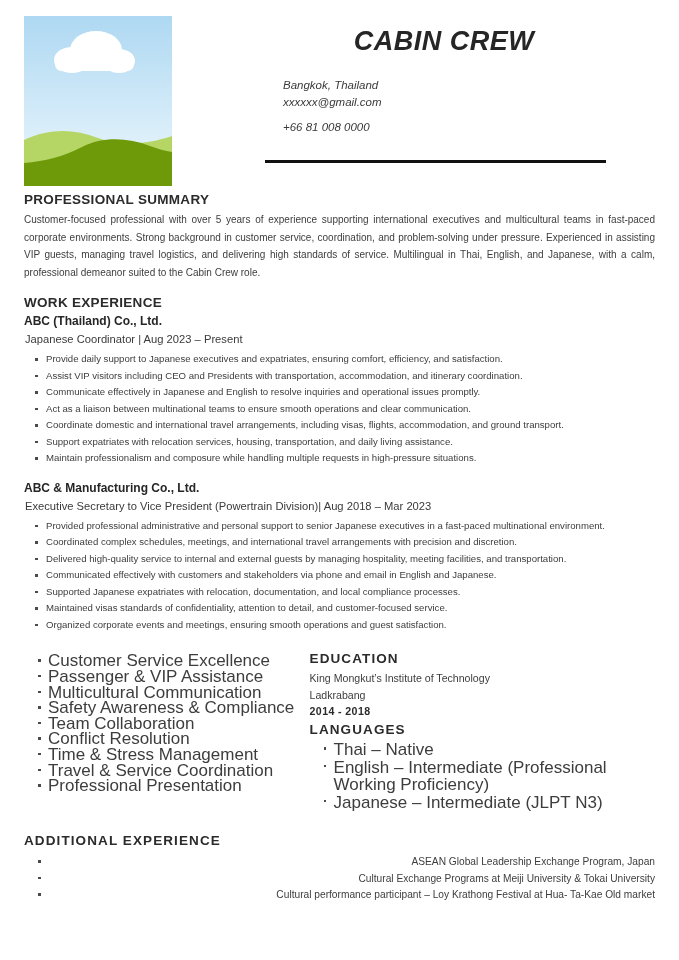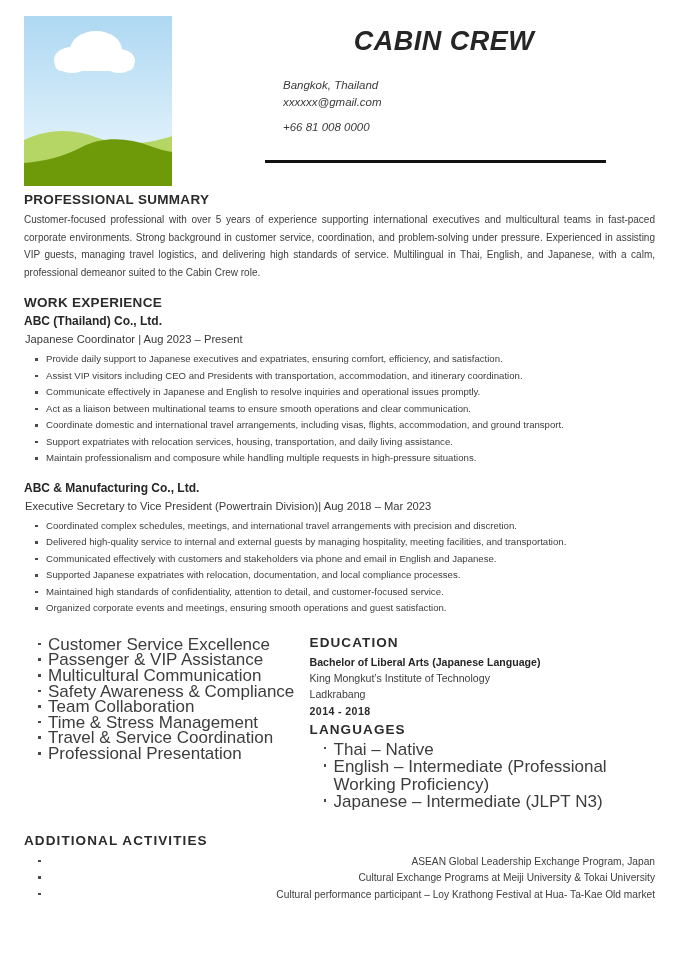--- a/index.html
+++ b/index.html
@@ -256,63 +256,64 @@
           <li>Coordinate domestic and international travel arrangements, including visas, flights, accommodation, and ground transport.</li>
           <li>Support expatriates with relocation services, housing, transportation, and daily living assistance.</li>
           <li>Maintain professionalism and composure while handling multiple requests in high-pressure situations.</li>
         </ul>
       </div>
 
       <div class="job job2">
         <div class="company">ABC &amp; Manufacturing Co., Ltd.</div>
         <div class="jobline">Executive Secretary to Vice President (Powertrain Division)|  Aug 2018 – Mar 2023</div>
         <ul class="bullets">
+          <li>Provided professional administrative and personal support to senior Japanese executives in a fast-paced multinational environment.</li>
           <li>Coordinated complex schedules, meetings, and international travel arrangements with precision and discretion.</li>
           <li>Delivered high-quality service to internal and external guests by managing hospitality, meeting facilities, and transportation.</li>
           <li>Communicated effectively with customers and stakeholders via phone and email in English and Japanese.</li>
           <li>Supported Japanese expatriates with relocation, documentation, and local compliance processes.</li>
-          <li>Maintained high standards of confidentiality, attention to detail, and customer-focused service.</li>
+          <li>Maintained visas standards of confidentiality, attention to detail, and customer-focused service.</li>
           <li>Organized corporate events and meetings, ensuring smooth operations and guest satisfaction.</li>
         </ul>
       </div>
     </div>
 
     <div class="two-col">
 
       <div class="col-left">
         <ul class="plain">
           <li>Customer Service Excellence</li>
           <li>Passenger &amp; VIP Assistance</li>
           <li>Multicultural Communication</li>
           <li>Safety Awareness &amp; Compliance</li>
           <li>Team Collaboration</li>
+          <li>Conflict Resolution</li>
           <li>Time &amp; Stress Management</li>
           <li>Travel &amp; Service Coordination</li>
           <li>Professional Presentation</li>
         </ul>
       </div>
 
       <div class="col-right">
         <div class="section-head wide">EDUCATION</div>
-        <div class="edu-degree">Bachelor of Liberal Arts (Japanese Language)</div>
         <div class="edu-line">King Mongkut’s Institute of Technology</div>
         <div class="edu-line">Ladkrabang</div>
         <div class="edu-years">2014 - 2018</div>
 
         <div class="section-head wide lang-head">LANGUAGES</div>
         <ul class="plain langs">
           <li>Thai – Native</li>
           <li>English – Intermediate (Professional Working Proficiency)</li>
           <li>Japanese – Intermediate (JLPT N3)</li>
         </ul>
       </div>
     </div>
 
     <div class="sec-additional">
-      <div class="section-head wide">ADDITIONAL ACTIVITIES</div>
+      <div class="section-head wide">ADDITIONAL EXPERIENCE</div>
       <ul class="plain activities">
         <li>ASEAN Global Leadership Exchange Program, Japan</li>
         <li>Cultural Exchange Programs at Meiji University &amp; Tokai University</li>
         <li>Cultural performance participant –  Loy Krathong Festival at Hua- Ta-Kae Old market</li>
       </ul>
     </div>
 
   </div>
 </div>
 

